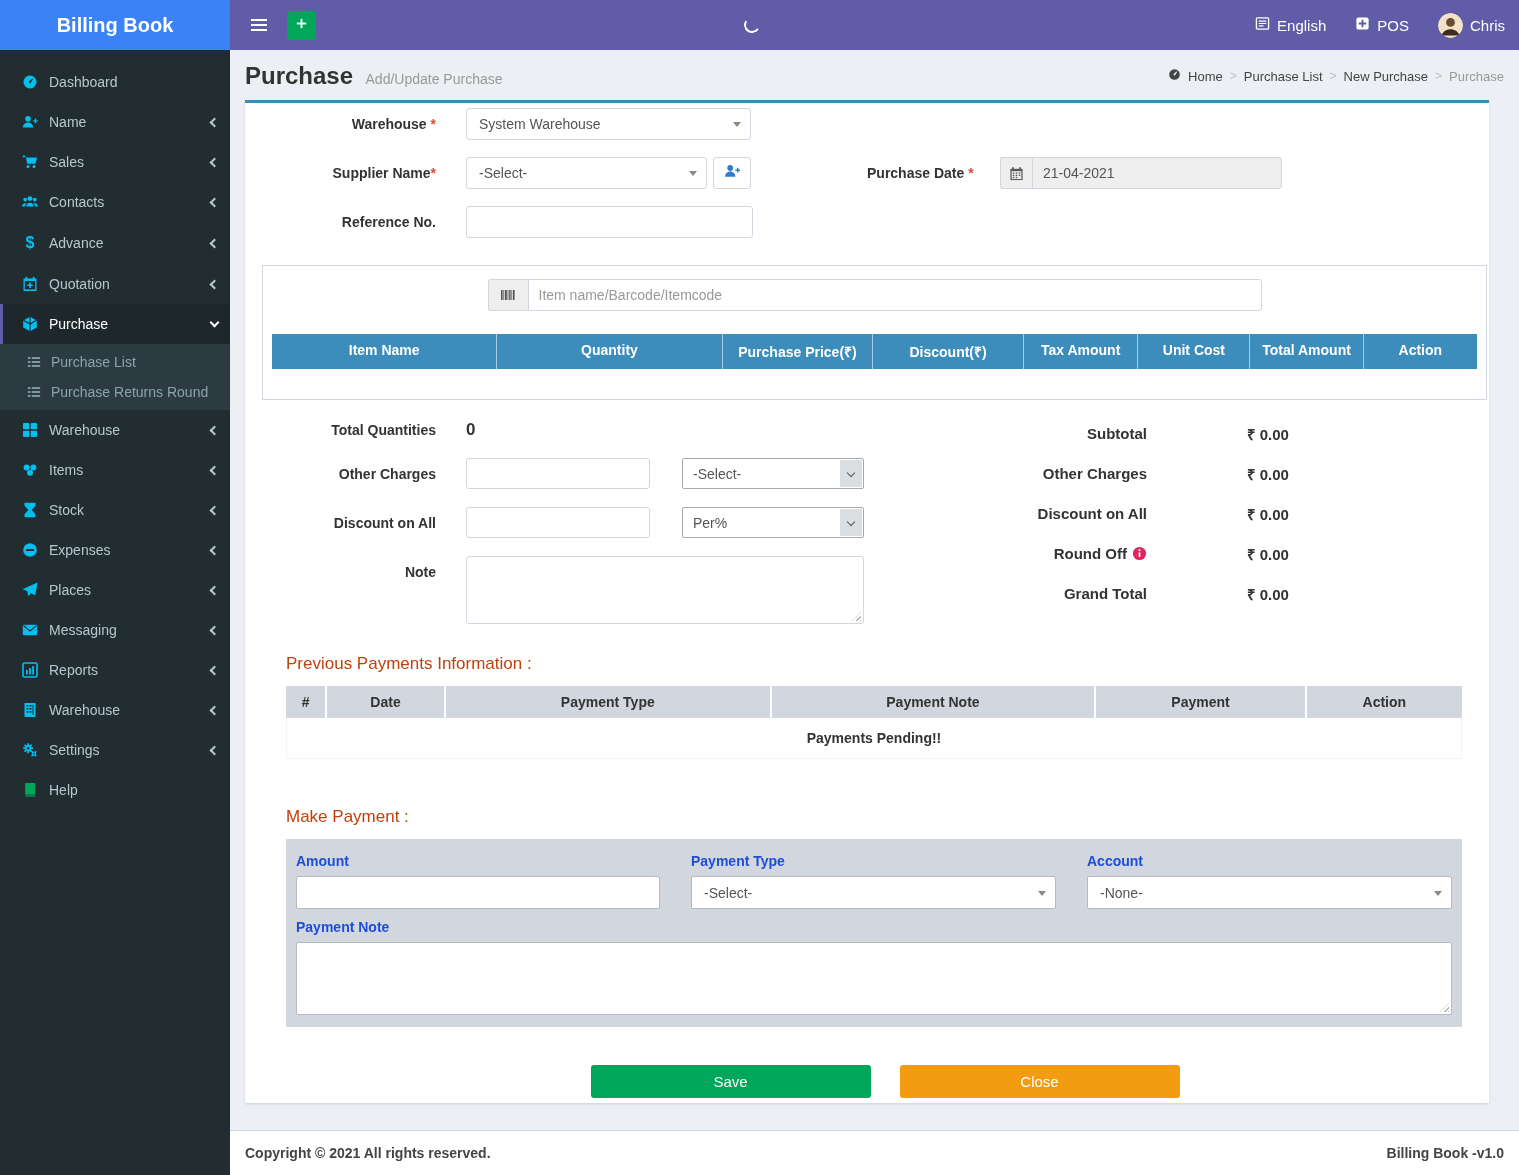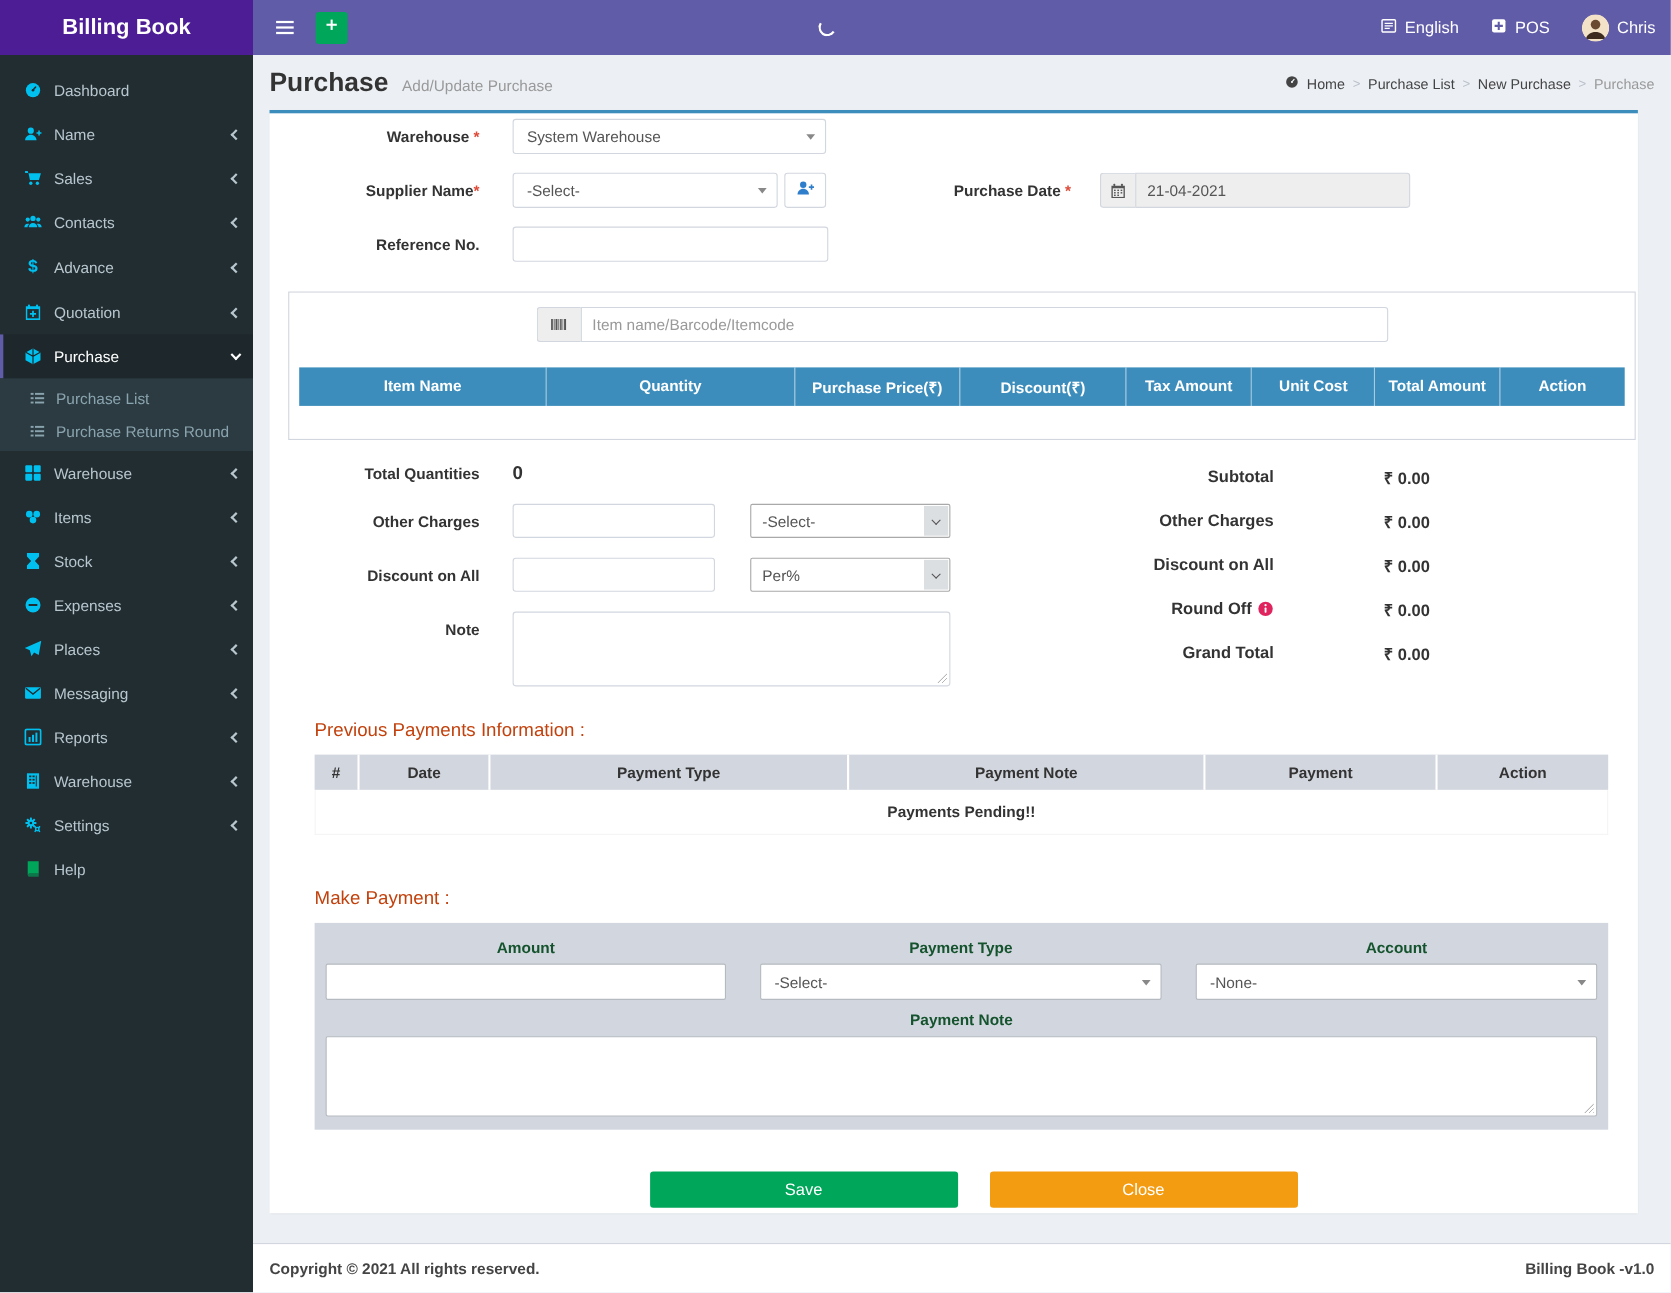--- a/index.html
+++ b/index.html
@@ -2,21 +2,21 @@
 <html><head>
 <meta charset="utf-8">
 <style>
   * { box-sizing: border-box; }
   body { margin:0; font-family:"Liberation Sans", sans-serif; background:#ecf0f5; }
   .app { width:1519px; height:1175px; display:flex; flex-direction:column; overflow:hidden; background:#ecf0f5; }
 
   
   .topbar { flex:0 0 50px; display:flex; background:#605ca8; position:relative; }
   .logo { width:230px; flex:0 0 230px; color:#fff; font-size:20px; font-weight:bold;
-          display:flex; align-items:center; justify-content:center; background:#4c1d95; }
+          display:flex; align-items:center; justify-content:center; background:#3b82f6; }
   .nav { flex:1; display:flex; align-items:center; padding:0 14px; color:#fff; }
   .hamburger { width:30px; height:30px; display:flex; flex-direction:column; justify-content:center; gap:3px; cursor:pointer; margin-right:13px; }
   .hamburger span { display:block; width:16px; height:2px; background:#fff; margin:0 auto; }
   .addbtn-top { width:29px; height:29px; background:#00a65a; border-radius:3px; display:flex; align-items:center; justify-content:center; cursor:pointer; }
   .spinner { position:absolute; left:744px; top:17px; width:16px; height:16px; border-radius:50%;
              border:2px solid transparent; border-left-color:#fff; border-bottom-color:#fff; transform:rotate(-12deg); }
   .nav-right { margin-left:auto; display:flex; align-items:center; gap:29px; font-size:15px; }
   .nav-item { display:flex; align-items:center; gap:7px; cursor:pointer; }
   .avatar { width:25px; height:25px; border-radius:50%; overflow:hidden; display:inline-flex; }
 
@@ -99,42 +99,42 @@
                  display:flex; align-items:center; justify-content:center; }
   .nchev { width:6px; height:6px; border-left:1.6px solid #555; border-bottom:1.6px solid #555; transform:rotate(-45deg); margin-top:-2px; }
   .note-row { align-items:flex-start; }
   .note-row .flabel { padding-top:8px; }
   .ta-wrap { position:relative; margin-left:30px; }
   .note-ta { width:398px; height:68px; border:1px solid #d2d6de; border-radius:3px; resize:none;
              font-family:inherit; font-size:14px; padding:6px 10px; color:#555; display:block; }
   .grip { position:absolute; right:3px; bottom:3px; width:9px; height:9px; pointer-events:none;
           background:repeating-linear-gradient(135deg,#b5b5b5 0 1px,transparent 1px 3px);
           clip-path:polygon(100% 0,100% 100%,0 100%); }
-  .totals-right { position:absolute; top:4px; right:121px; }
+  .totals-right { position:absolute; top:4px; right:132px; }
   .tr-row { display:flex; align-items:center; justify-content:flex-end; height:19px; margin-bottom:21px; }
   .tr-label { min-width:170px; text-align:right; font-weight:bold; font-size:15px; color:#333;
               display:flex; align-items:center; justify-content:flex-end; gap:5px; }
   .tr-value { width:110px; margin-left:100px; font-weight:bold; font-size:15px; color:#333; }
   .info-ic { display:inline-flex; cursor:pointer; }
 
   
   .section { margin-left:41px; width:1176px; }
   .sec-heading { color:#c2410c; font-size:17px; font-weight:500; margin:30px 0 12px; }
   .sec-heading.mp { margin-top:48px; }
   .ptable-head { display:flex; }
   .pth { background:#d2d6de; font-weight:bold; font-size:14px; color:#333; text-align:center; padding:8px 4px; border-right:2px solid #fff; }
   .pth:last-child { border-right:none; }
   .pth:nth-child(1){width:3.5%;} .pth:nth-child(2){width:10.1%;} .pth:nth-child(3){width:27.7%;}
   .pth:nth-child(4){width:27.6%;} .pth:nth-child(5){width:17.9%;} .pth:nth-child(6){width:13.2%;}
   .pbody { background:#fff; text-align:center; font-weight:bold; font-size:14px; color:#333; padding:12px; border:1px solid #f4f4f4; border-top:none; }
 
   .mp-panel { background:#d2d6de; padding:12px 10px; }
   .mp-row { display:flex; gap:31px; }
   .mp-col { display:flex; flex-direction:column; }
-  .mp-label { font-weight:bold; font-size:14px; color:#14532d; margin:2px 0 7px;text-align:center; }
+  .mp-label { font-weight:bold; font-size:14px; color:#1d4ed8; margin:2px 0 7px; }
   .mp-input { width:364px; height:33px; border:1px solid #b5bac0; border-radius:2px; padding:0 10px; font-size:14px; font-family:inherit; color:#555; }
   .mp-sel { width:365px; height:33px; border:1px solid #b5bac0; border-radius:2px; background:#fff; display:flex; align-items:center;
             padding:0 24px 0 12px; font-size:14px; color:#555; position:relative; cursor:pointer; }
   .mp-sel::after { content:""; position:absolute; right:9px; top:14px;
                    border-left:4px solid transparent; border-right:4px solid transparent; border-top:5px solid #888; }
   .mp-ta-wrap { position:relative; margin-top:1px; }
   .mp-ta { width:1156px; height:73px; border:1px solid #b5bac0; border-radius:2px; resize:none; font-family:inherit;
            font-size:14px; padding:6px 10px; color:#555; display:block; }
 
   .btn-row { display:flex; justify-content:center; gap:29px; margin-top:38px;margin-left:36px; }

